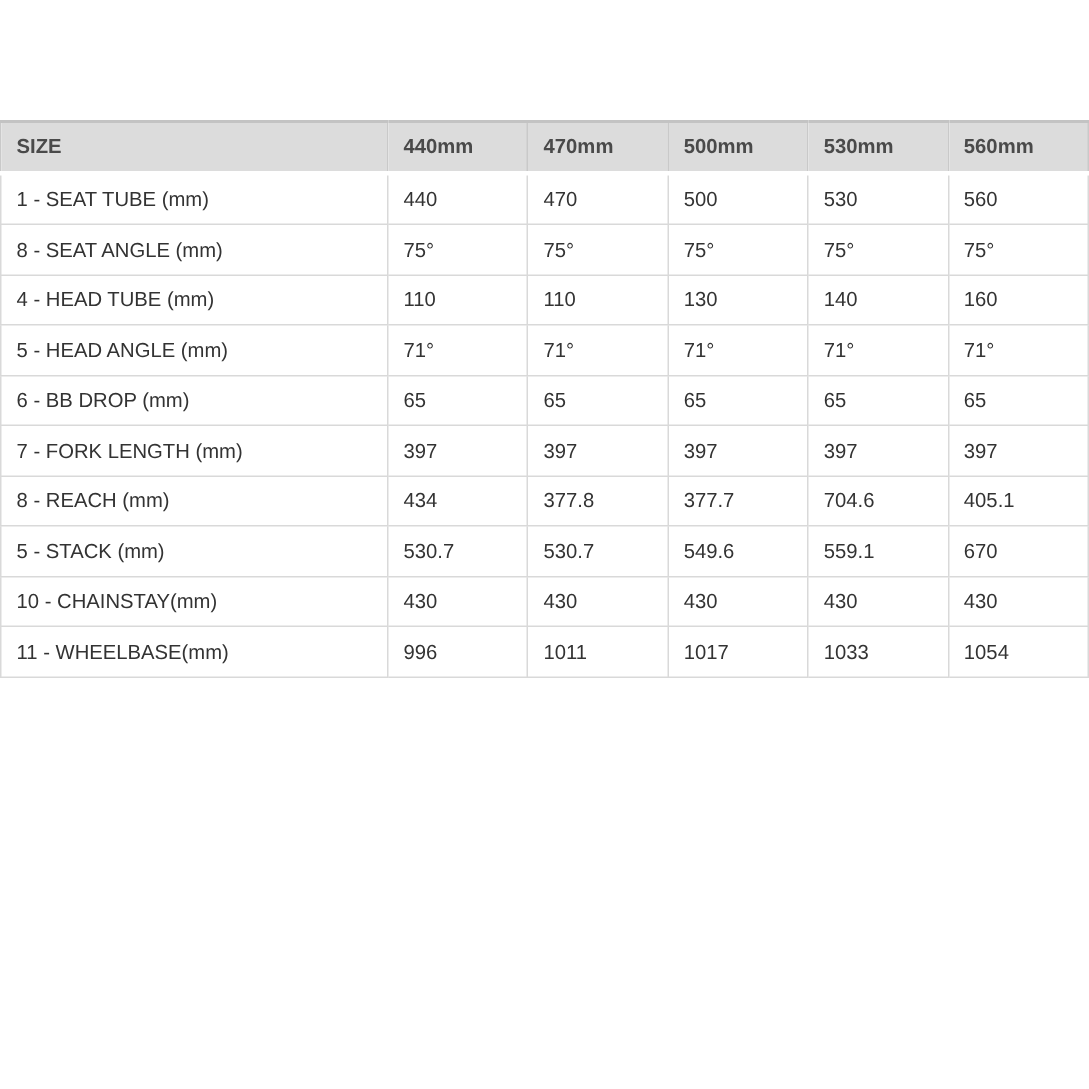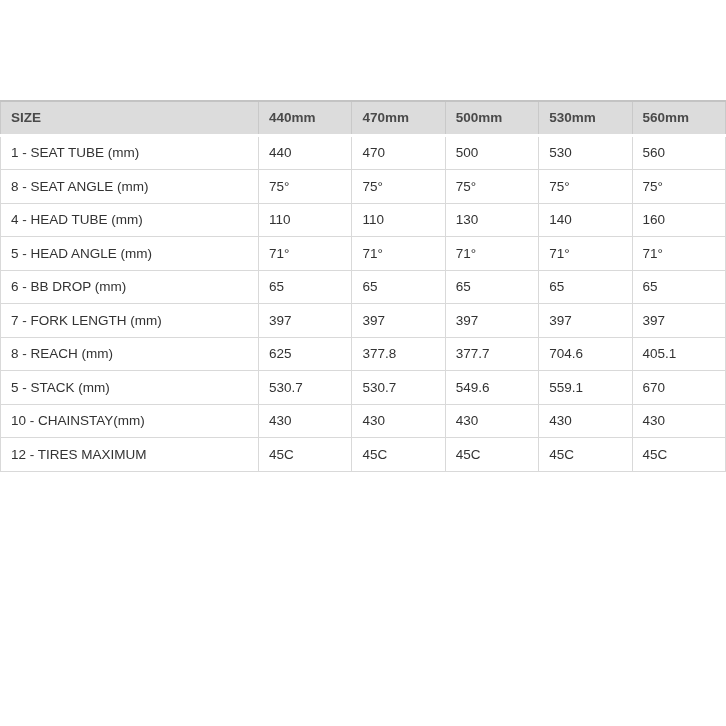--- a/index.html
+++ b/index.html
@@ -5,21 +5,21 @@
   html, body {
     margin: 0;
     padding: 0;
     background: #ffffff;
     width: 726px;
     height: 726px;
     font-family: "Liberation Sans", sans-serif;
     overflow: hidden;
   }
   .table-wrap {
-    padding-top: 100px;
+    padding-top: 80px;
     border-radius: 26px;
   }
   table.geometry {
     width: 726px;
     border-collapse: collapse;
     table-layout: fixed;
   }
   col.size-col { width: 258px; }
   th, td {
     height: 31.5px;
@@ -113,21 +113,21 @@
         <tr>
           <td>7 - FORK LENGTH (mm)</td>
           <td>397</td>
           <td>397</td>
           <td>397</td>
           <td>397</td>
           <td>397</td>
         </tr>
         <tr>
           <td>8 - REACH (mm)</td>
-          <td>625</td>
+          <td>434</td>
           <td>377.8</td>
           <td>377.7</td>
           <td>704.6</td>
           <td>405.1</td>
         </tr>
         <tr>
           <td>5 - STACK (mm)</td>
           <td>530.7</td>
           <td>530.7</td>
           <td>549.6</td>
@@ -136,22 +136,22 @@
         </tr>
         <tr>
           <td>10 - CHAINSTAY(mm)</td>
           <td>430</td>
           <td>430</td>
           <td>430</td>
           <td>430</td>
           <td>430</td>
         </tr>
         <tr>
-          <td>12 - TIRES MAXIMUM</td>
-          <td>45C</td>
-          <td>45C</td>
-          <td>45C</td>
-          <td>45C</td>
-          <td>45C</td>
+          <td>11 - WHEELBASE(mm)</td>
+          <td>996</td>
+          <td>1011</td>
+          <td>1017</td>
+          <td>1033</td>
+          <td>1054</td>
         </tr>
       </tbody>
   </table>
 </div>
 
 </body></html>

